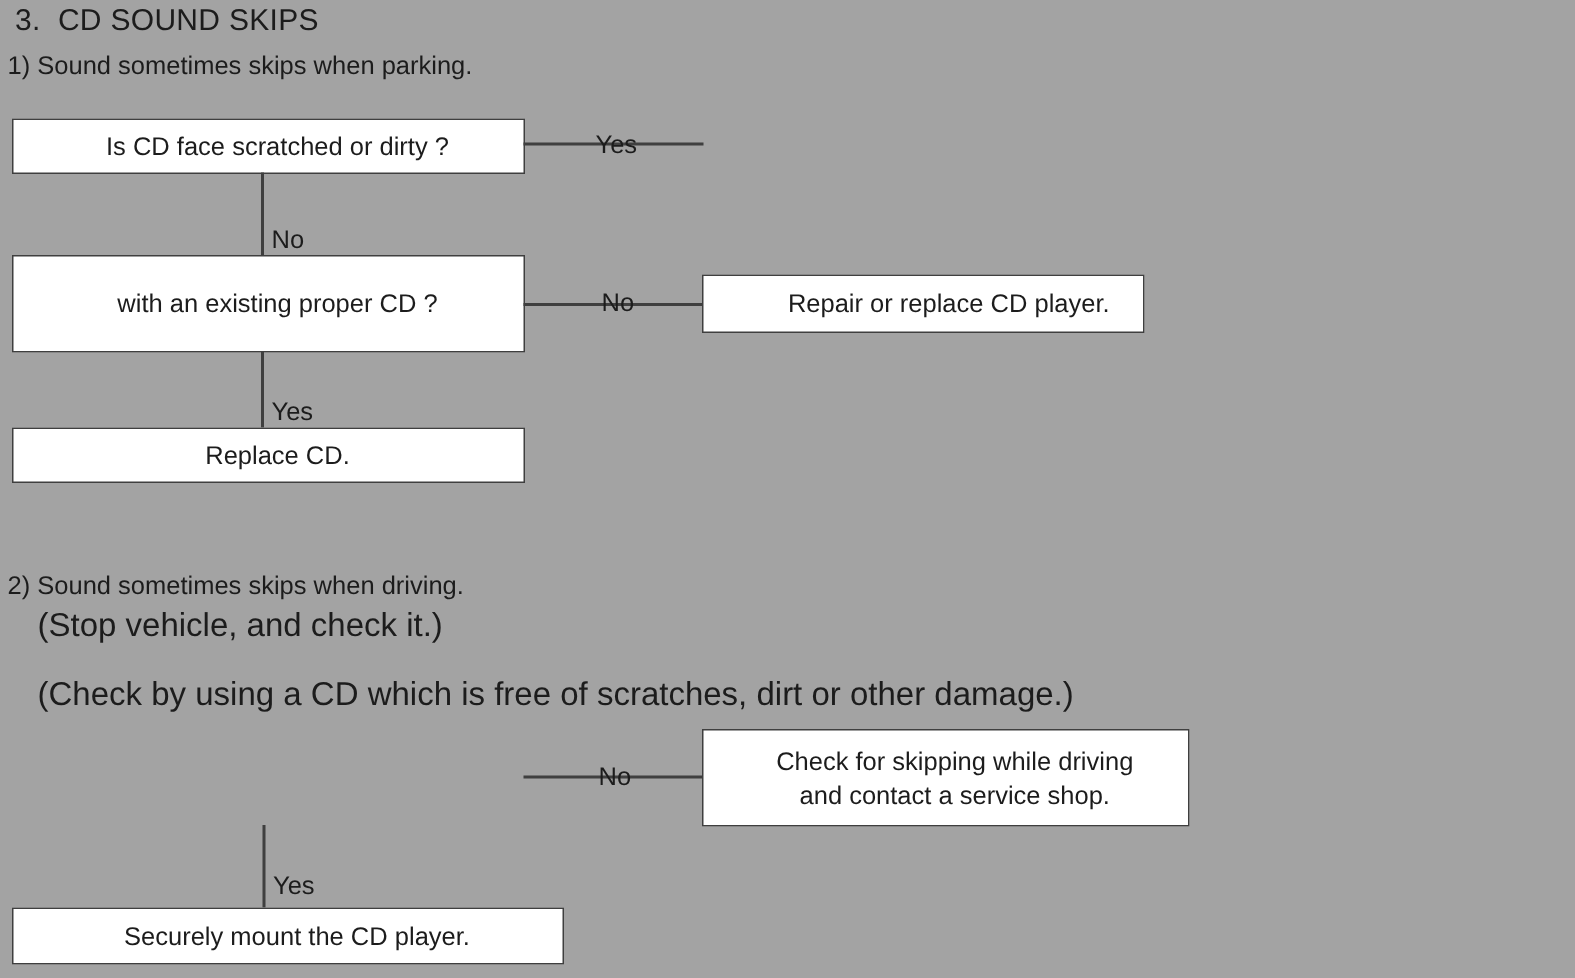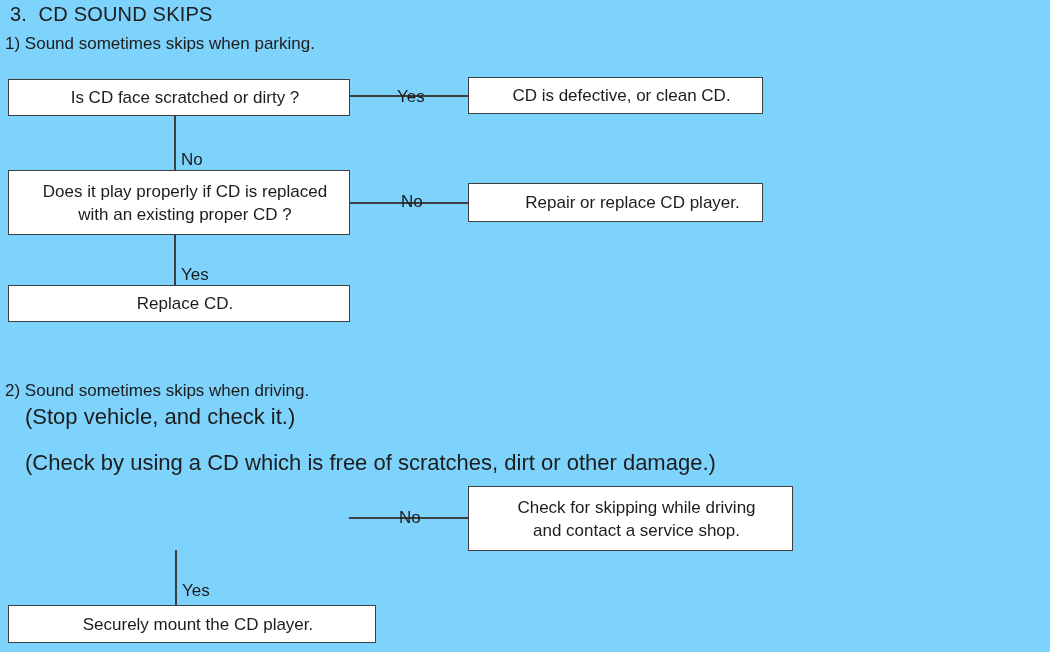--- a/index.html
+++ b/index.html
@@ -1,20 +1,20 @@
 <!DOCTYPE html>
 <html><head>
 <meta charset="utf-8">
 <style>
   html, body { margin: 0; padding: 0; background: #ffffff; }
   .page {
     position: relative;
     width: 1050px;
     height: 652px;
-    background: #7dd3fc;
+    background: #a3a3a3;
     font-family: "Liberation Sans", sans-serif;
     color: #1c1c1c;
     overflow: hidden;
   }
   .title {
     position: absolute;
     left: 10px;
     top: 3px;
     font-size: 20px;
     white-space: pre;
@@ -71,29 +71,25 @@
   <div class="title">3.  CD SOUND SKIPS</div>
 
   <div class="heading" style="left:5px; top:34px;">1) Sound sometimes skips when parking.</div>
 
   <div class="box" style="left:8px; top:79px; width:342px; height:37px;">
     <span>Is CD face scratched or dirty ?</span>
   </div>
 
   <div class="hline" style="left:349px; top:95px; width:120px;"></div>
   <div class="edge-label" style="left:397px; top:73px;">Yes</div>
-  <div class="box" style="left:468px; top:77px; width:295px; height:37px;">
-    <span>CD is defective, or clean CD.</span>
-  </div>
 
   <div class="vline" style="left:174px; top:115px; height:55px;"></div>
   <div class="edge-label" style="left:181px; top:136px;">No</div>
 
   <div class="box" style="left:8px; top:170px; width:342px; height:65px;">
-    <span>Does it play properly if CD is replaced</span>
     <span>with an existing proper CD ?</span>
   </div>
 
   <div class="hline" style="left:349px; top:202px; width:120px;"></div>
   <div class="edge-label" style="left:401px; top:178px;">No</div>
   <div class="box" style="left:468px; top:183px; width:295px; height:39px;padding-left:34px;">
     <span>Repair or replace CD player.</span>
   </div>
 
   <div class="vline" style="left:174px; top:234px; height:52px;"></div>

